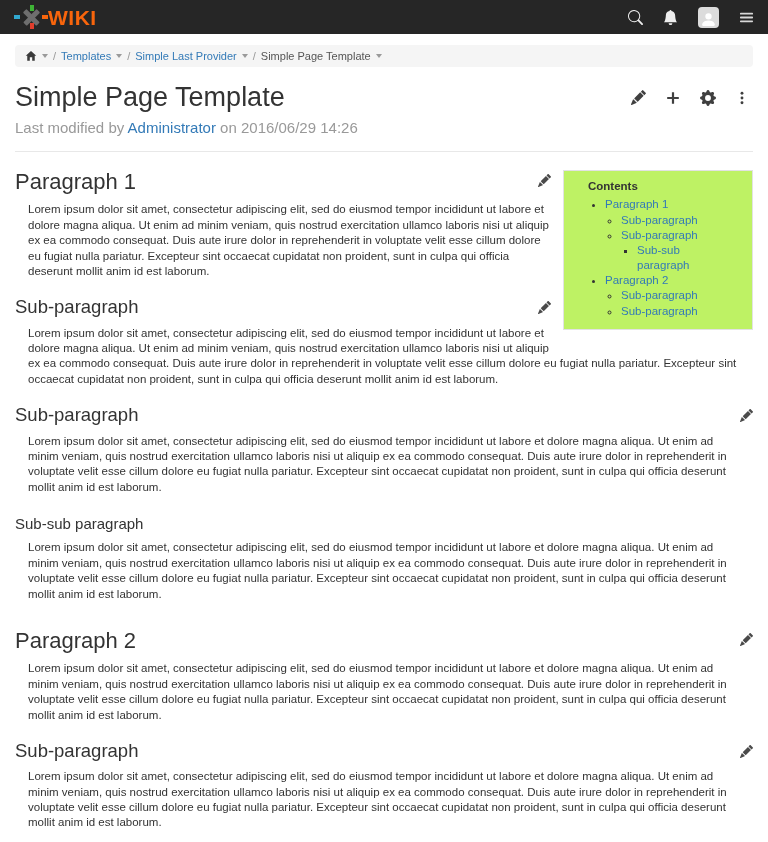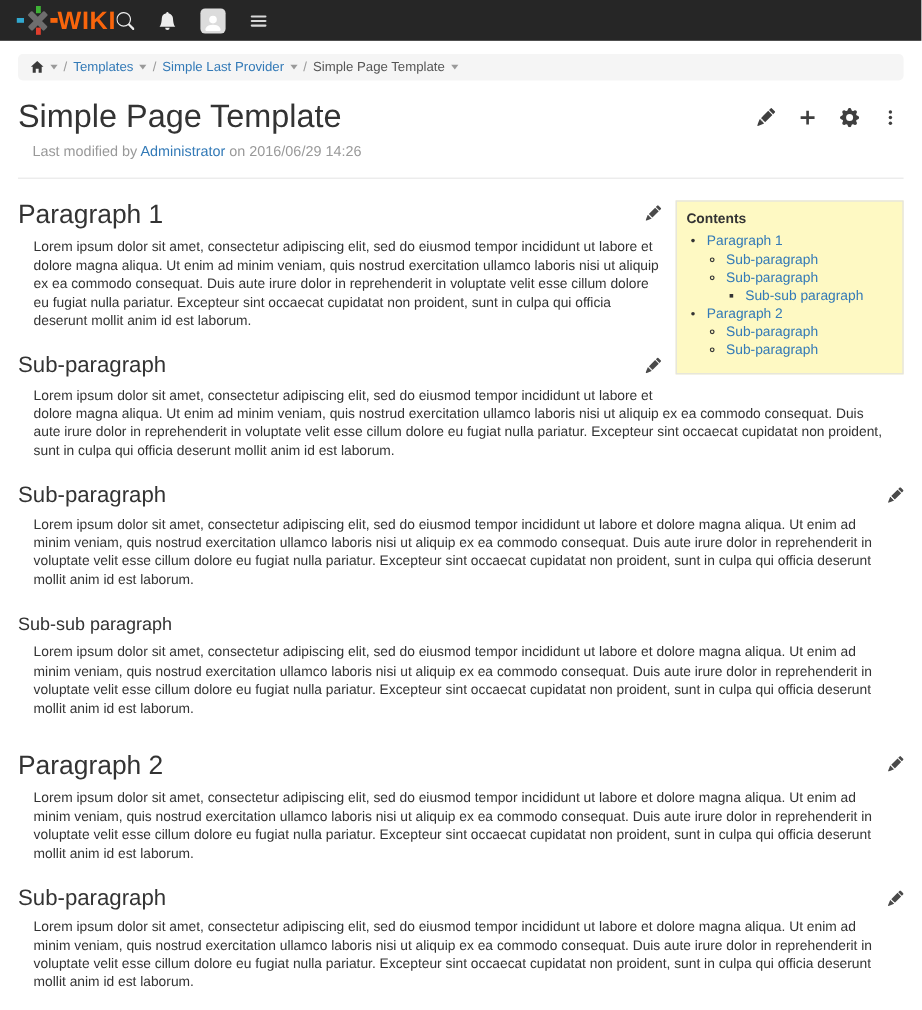--- a/index.html
+++ b/index.html
@@ -7,21 +7,21 @@
   body {
     width:768px;
     background:#ffffff;
     color:#333;
     font-family:"Liberation Sans", sans-serif;
   }
 
   
   .topbar {
     height:34px; background:#262626;
-    display:flex; align-items:center; 
+    display:flex; align-items:center; justify-content:space-between;
     padding:0 14px;
   }
   .logo { display:flex; align-items:center; cursor:pointer; }
   .xmark { position:relative; width:33px; height:26px; }
   .xmark .stroke { position:absolute; left:8px; top:10.5px; width:19px; height:4.6px; background:#6e6e6e; border-radius:1px; }
   .xmark .s1 { transform:rotate(45deg); }
   .xmark .s2 { transform:rotate(-45deg); }
   .xmark .tick-top    { position:absolute; left:15.5px; top:1px;    width:4px; height:6px; }
   .xmark .tick-bottom { position:absolute; left:15.5px; bottom:1px; width:4px; height:6px; }
   .xmark .dash-left   { position:absolute; left:0;    top:10.5px; width:6px; height:4.6px; }
@@ -45,32 +45,32 @@
   .bc-sep { color:#999; }
   .caret { width:0; height:0; border-left:3.5px solid transparent; border-right:3.5px solid transparent;
            border-top:4px solid #9a9a9a; display:inline-block; cursor:pointer; }
   .bc-home { display:flex; align-items:center; cursor:pointer; }
 
   .titlebar { display:flex; align-items:center; margin-top:15px; }
   .page-title { flex:1; margin:0; font-size:27px; font-weight:400; color:#333; line-height:1.15; }
   .page-actions { display:flex; align-items:center; gap:19px; padding-right:4px; }
   .page-actions .icon-btn svg { fill:#3f3f3f; }
 
-  .modified { font-size:12px; color:#999; margin:6px 12px 0; }
+  .modified { font-size:15px; color:#999; margin:6px 0 0; }
   .modified a { color:#337ab7; text-decoration:none; cursor:pointer; }
 
   .rule { border:0; border-top:1px solid #e8e8e8; margin:15px 0 0; }
 
   
   .content { padding-top:16px; font-size:11.5px; line-height:1.34; color:#333; }
   .content::after { content:""; display:block; clear:both; }
 
   .toc-panel {
-    float:right; width:190px; background:#fef9c3; border:1px solid #e2e2e2;
-    padding:8px 8px 10px; margin:2px 0 12px 12px; font-size:11.5px;
+    float:right; width:190px; background:#bef264; border:1px solid #e2e2e2;
+    padding:8px 24px 10px; margin:2px 0 12px 12px; font-size:11.5px;
   }
   .toc-title { font-weight:700; margin-bottom:3px; color:#333; }
   .toc ul { margin:0; padding-left:17px; list-style:disc; }
   .toc ul ul { list-style:circle; padding-left:16px; }
   .toc ul ul ul { list-style:square; padding-left:16px; }
   .toc li { line-height:1.32; }
   .toc a { color:#337ab7; text-decoration:none; cursor:pointer; }
 
   .sec-h { font-weight:400; color:#333; line-height:1.15; }
   .sec-h1 { font-size:22px; margin:26px 0 8px; }

